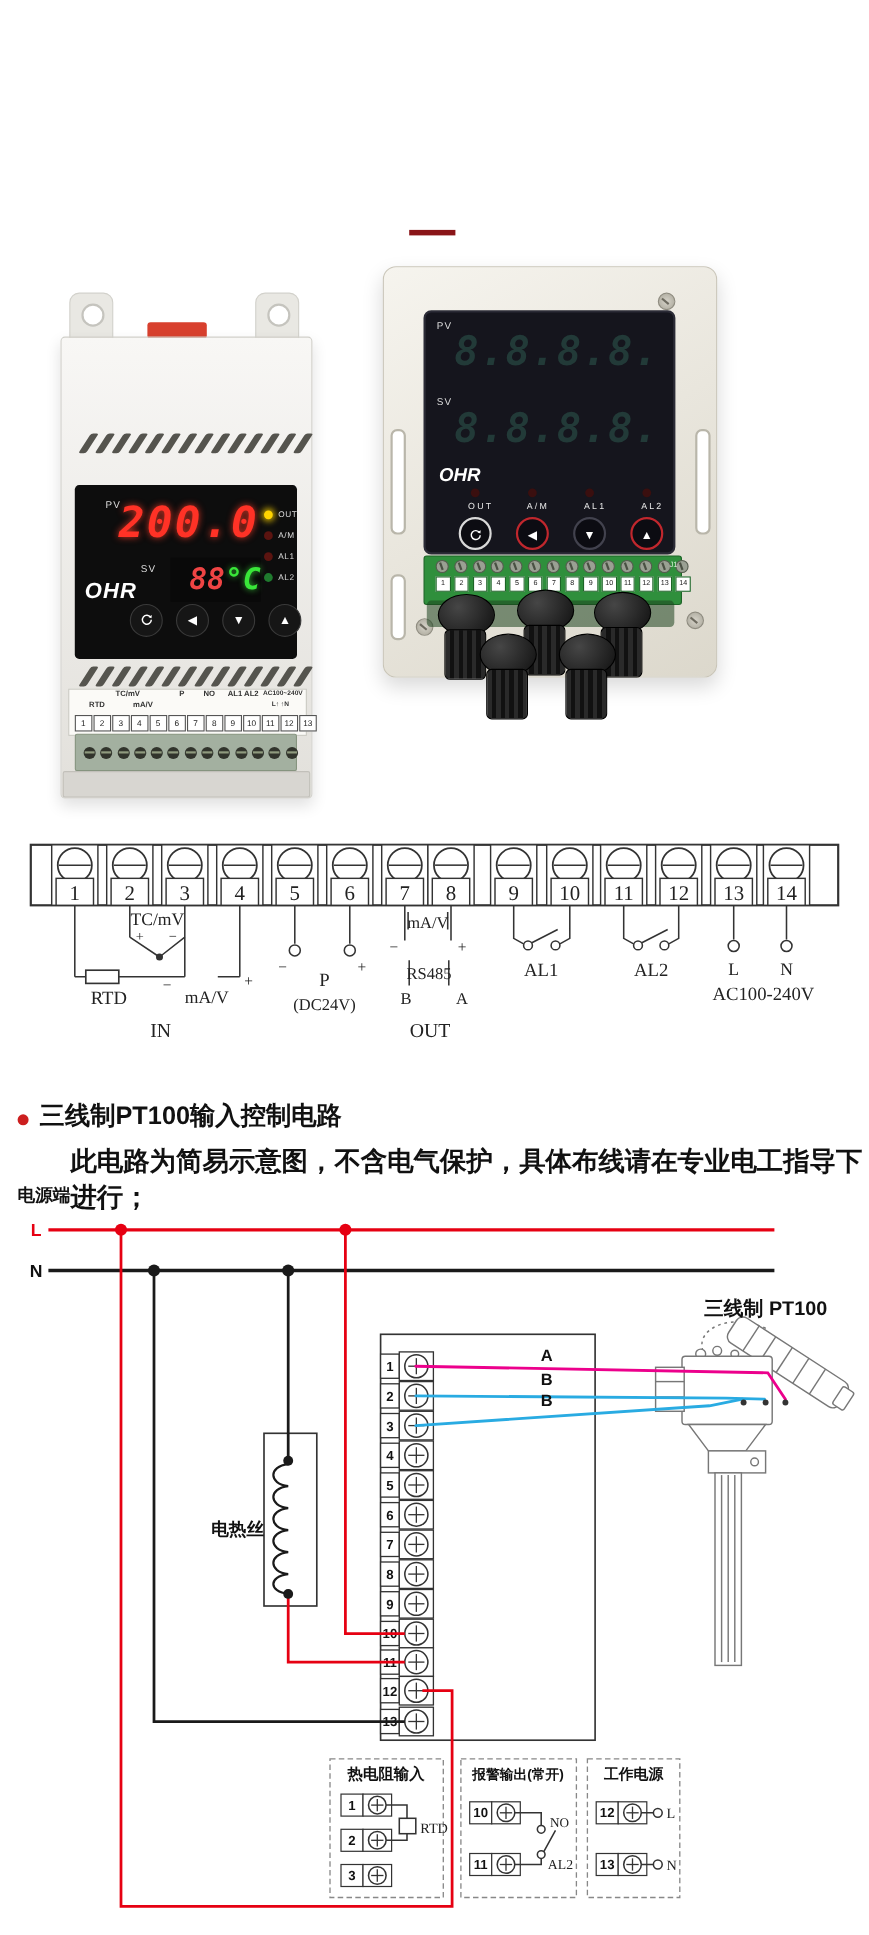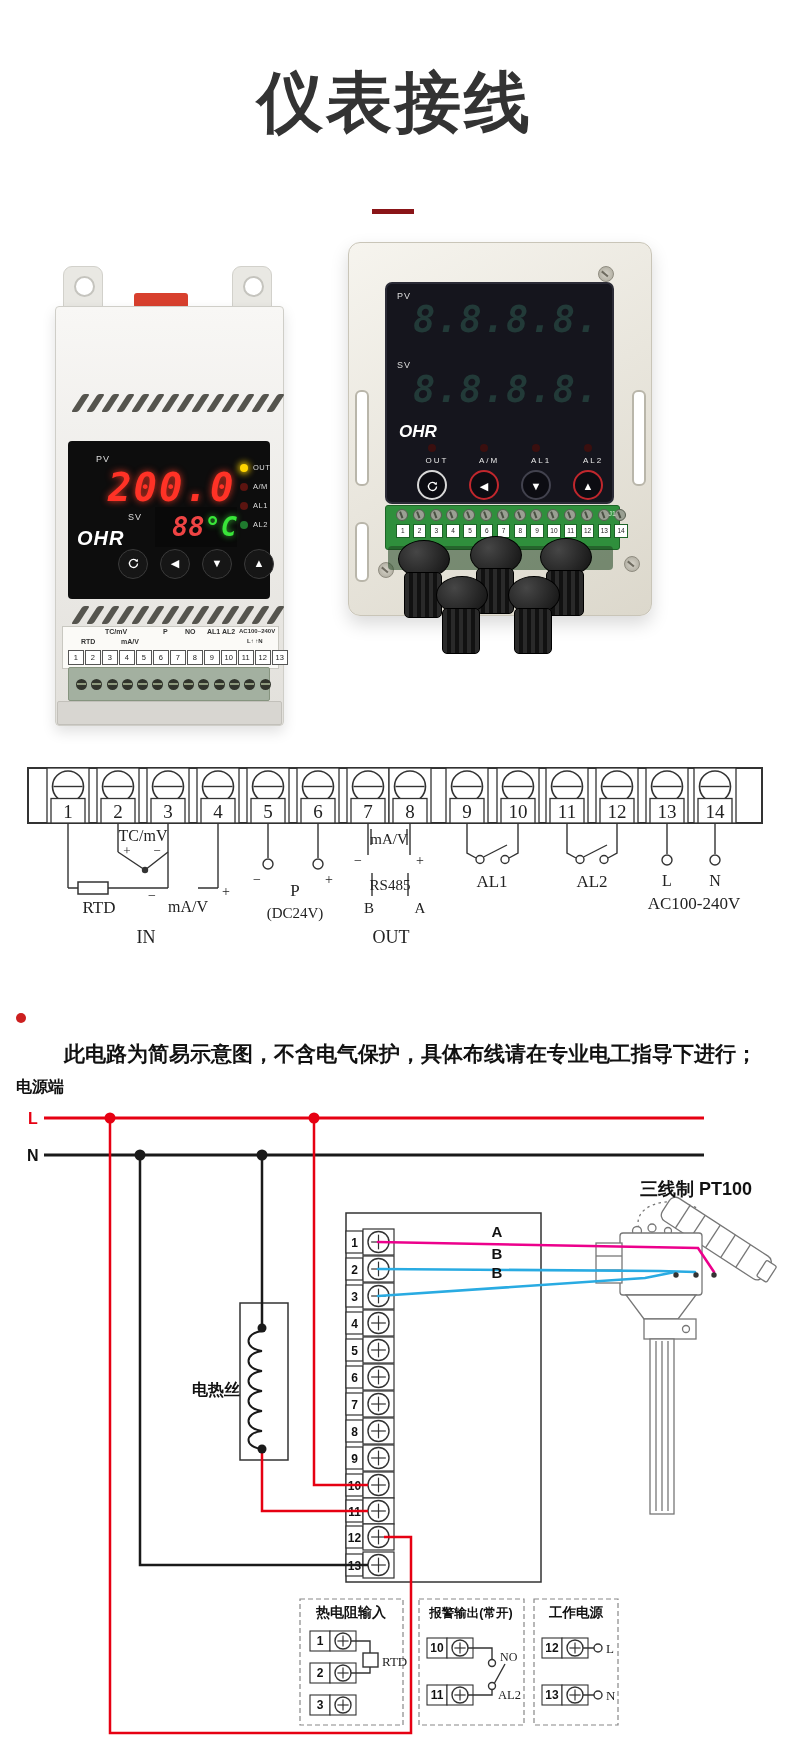--- a/index.html
+++ b/index.html
@@ -16,21 +16,21 @@
        border-radius:9px 9px 3px 3px}
   .ear .hole{position:absolute;left:10px;top:9px;width:17px;height:17px;border-radius:50%;
        background:#fff;border:2px solid #c5c4be}
   #l-clip{left:79px;top:27px;width:54px;height:15px;background:#d8402e;border-radius:3px}
   #l-body{left:0;top:40px;width:227px;height:418px;background:linear-gradient(#f8f7f5,#e2e0db);
           border:1px solid #cfcec8;border-radius:4px;box-shadow:0 6px 14px rgba(0,0,0,.12)}
   .vents{position:absolute;display:flex;gap:8px}
   .vent{width:7px;height:18px;background:#55544e;transform:skewX(-33deg);border-radius:2px}
   #l-panel{left:13px;top:175px;width:202px;height:158px;background:#0d0d0d;border-radius:4px}
   .seg-label{position:absolute;color:#ddd;font-size:9px;letter-spacing:1px}
-  #l-pv{left:40px;top:24px;width:132px;height:46px;color:#ff3226;font-size:39px;font-weight:bold;
+  #l-pv{left:40px;top:12px;width:132px;height:46px;color:#ff3226;font-size:39px;font-weight:bold;
         font-style:italic;font-family:"DejaVu Sans Mono",monospace;letter-spacing:2px;
         text-shadow:0 0 7px rgba(255,60,40,.85)}
   #l-sv-disp{left:87px;top:66px;width:82px;height:40px;background:#090909;font-family:"DejaVu Sans Mono",monospace;
         font-weight:bold;font-style:italic;font-size:27px;text-align:right;line-height:40px}
   #l-sv-disp .ghost{color:#ef4444}
   #l-sv-disp .lit{color:#39e639;text-shadow:0 0 6px rgba(60,230,60,.8)}
   #l-brand{left:9px;top:86px;color:#fff;font-size:20px;font-weight:900;font-style:italic;letter-spacing:1px}
   .ledrow{position:absolute;left:172px;display:flex;align-items:center;gap:5px}
   .led{width:8px;height:8px;border-radius:50%}
   .ledlab{color:#ddd;font-size:7.5px;letter-spacing:.5px}
@@ -76,28 +76,27 @@
         border:1px solid #000}
   .gbody{width:36px;height:44px;margin:-6px auto 0;background:repeating-linear-gradient(90deg,#2a2a2a 0 4px,#111 4px 8px);
         border-radius:5px;border:1px solid #000}
   
   svg text{font-family:"Liberation Serif",serif;fill:#222}
   svg text.cn{font-family:"Liberation Sans",sans-serif;font-weight:bold;fill:#111}
   .sline{stroke:#333;stroke-width:1.4;fill:none}
   
   #sec-bullet{left:16px;top:1013px;width:10px;height:10px;border-radius:50%;background:#cc1f1f}
   #sec-head{left:36px;top:999px;font-size:23px;font-weight:bold;color:#111}
-  #sec-note{left:64px;top:1040px;font-size:21px;font-weight:bold;color:#111}
+  #sec-note{left:64px;top:1040px;font-size:24px;font-weight:bold;color:#111}
 </style>
 </head>
 <body>
 
 <div id="page">
 
-  <div id="title" class="abs">仪表接线</div>
   <div id="title-underline" class="abs"></div>
 
   <div id="ldev" class="abs">
     <div class="ear" style="left:8px;top:0">
         <div class="hole"></div>
       </div>
     <div class="ear" style="left:177px;top:0">
         <div class="hole"></div>
       </div>
     <div id="l-clip" class="abs"></div>
@@ -457,20 +456,21 @@
       <path d="M667,148 V179 M715,148 V179"></path>
       <circle cx="667" cy="185" r="5" fill="#fff"></circle>
         <circle cx="715" cy="185" r="5" fill="#fff"></circle>
     </g>
     <text x="667" y="211" font-size="16" text-anchor="middle">L</text>
     <text x="715" y="211" font-size="16" text-anchor="middle">N</text>
     <text x="694" y="234" font-size="17" text-anchor="middle">AC100-240V</text>
   </svg>
 
   <div id="sec-bullet" class="abs"></div>
+  <div id="sec-head" class="abs">三线制PT100输入控制电路</div>
   <div id="sec-note" class="abs">此电路为简易示意图，不含电气保护，具体布线请在专业电工指导下进行；</div>
 
   <svg class="abs" style="left:0;top:1065px" width="790" height="694" viewBox="0 0 790 694">
 
     <rect x="240" y="238" width="48" height="157" fill="#fff" stroke="#333" stroke-width="1.5"></rect>
     <rect x="346" y="148" width="195" height="369" fill="#fff" stroke="#333" stroke-width="1.5"></rect>
 
     <g stroke="#777" stroke-width="1.3" fill="#fff">
       <path d="M639,163 C632,142 666,128 697,143" stroke-dasharray="2.5,3.5" fill="none"></path>
       <circle cx="637" cy="166" r="4.5"></circle>

